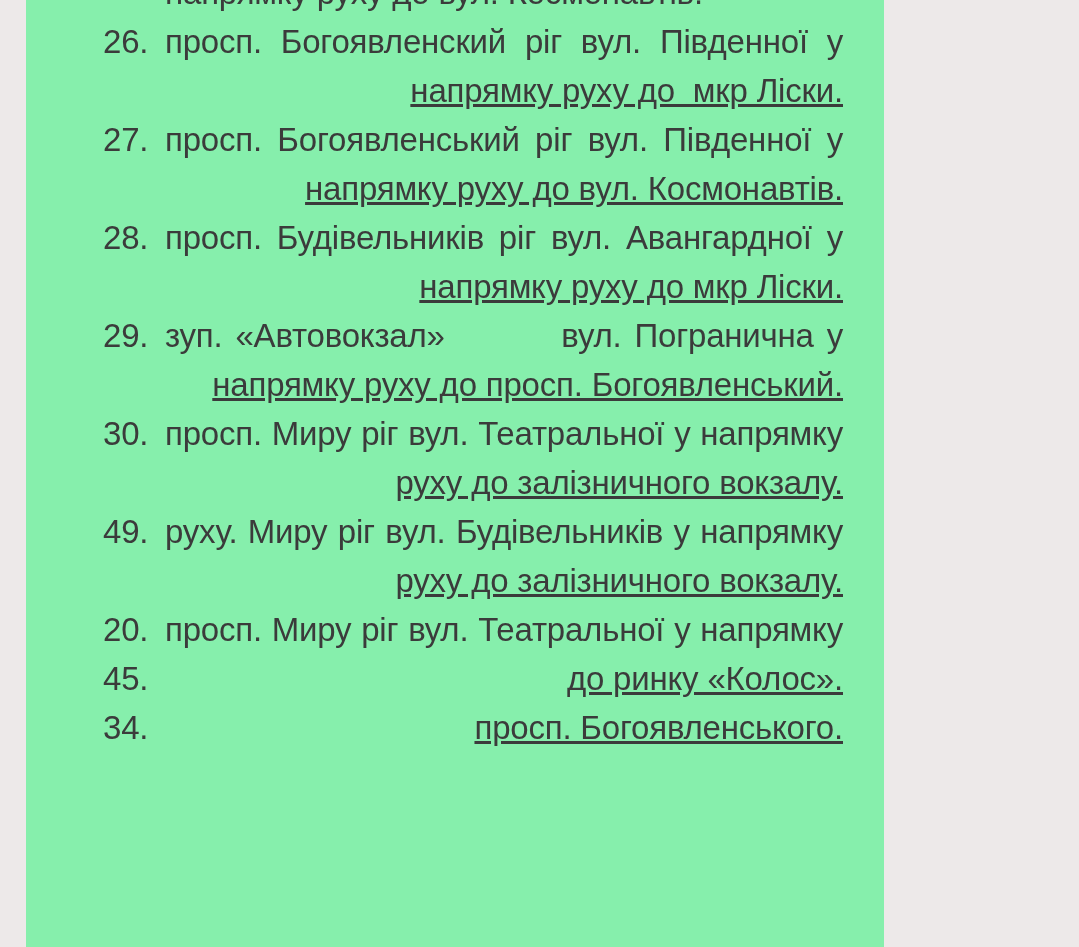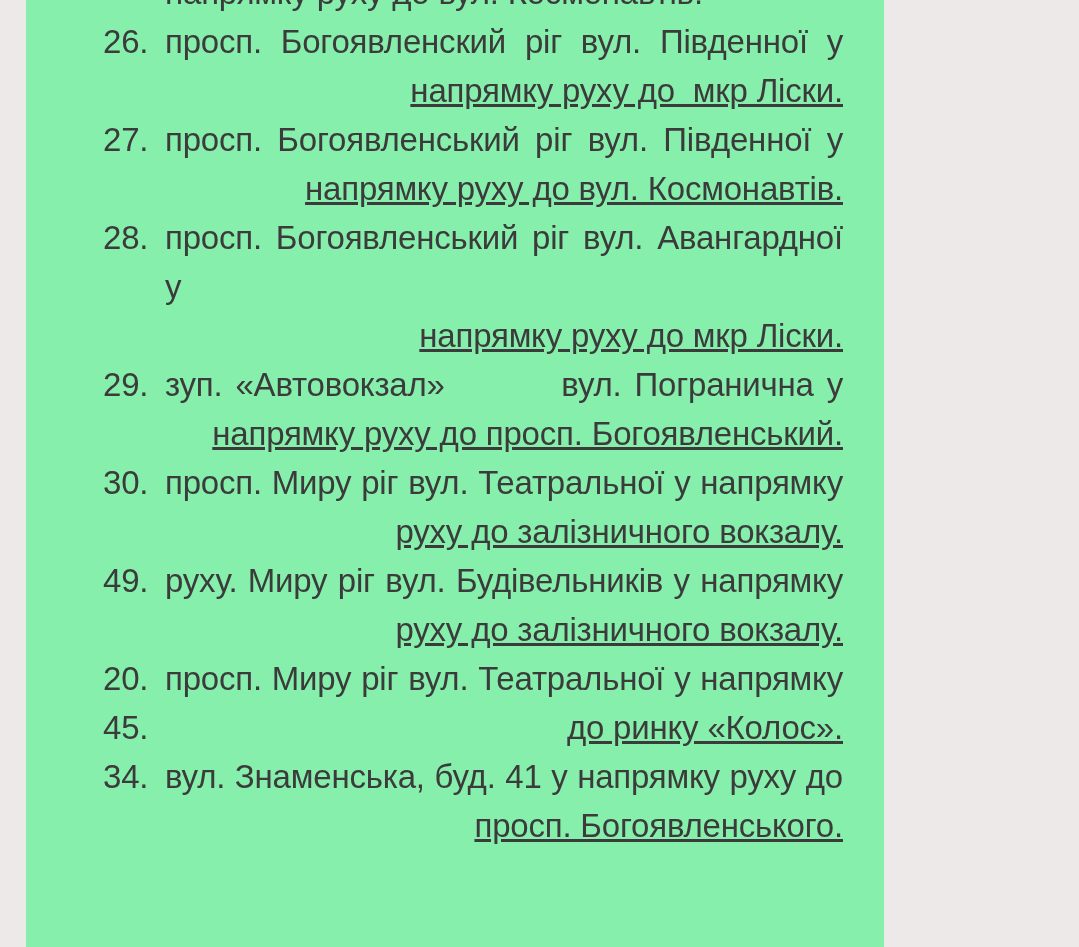--- a/index.html
+++ b/index.html
@@ -84,21 +84,21 @@
         <span class="num">27.</span>
         <span class="itext">
           <span class="line-justified">просп. Богоявленський ріг вул. Південної у</span>
           <span class="line-last">напрямку руху до вул. Космонавтів.</span>
         </span>
       </div>
 
       <div class="list-item">
         <span class="num">28.</span>
         <span class="itext">
-          <span class="line-justified">просп. Богоявленський ріг вул. Авангардної у</span>
+          <span class="line-justified">просп. Будівельників ріг вул. Авангардної у</span>
           <span class="line-last">напрямку руху до мкр Ліски.</span>
         </span>
       </div>
 
       <div class="list-item">
         <span class="num">29.</span>
         <span class="itext">
           <span class="line-justified">зуп. «Автовокзал»&nbsp;&nbsp;&nbsp;&nbsp;&nbsp;&nbsp;&nbsp;&nbsp; вул. Погранична у</span>
           <span class="line-last">напрямку руху до просп. Богоявленський.</span>
         </span>
@@ -130,20 +130,19 @@
       <div class="list-item">
         <span class="num">45.</span>
         <span class="itext">
           <span class="line-last">до ринку «Колос».</span>
         </span>
       </div>
 
       <div class="list-item">
         <span class="num">34.</span>
         <span class="itext">
-          <span class="line-justified">вул. Знаменська, буд. 41 у напрямку руху до</span>
           <span class="line-last">просп. Богоявленського.</span>
         </span>
       </div>
 
     </div>
   </div>
 </div>
 
 </body></html>

